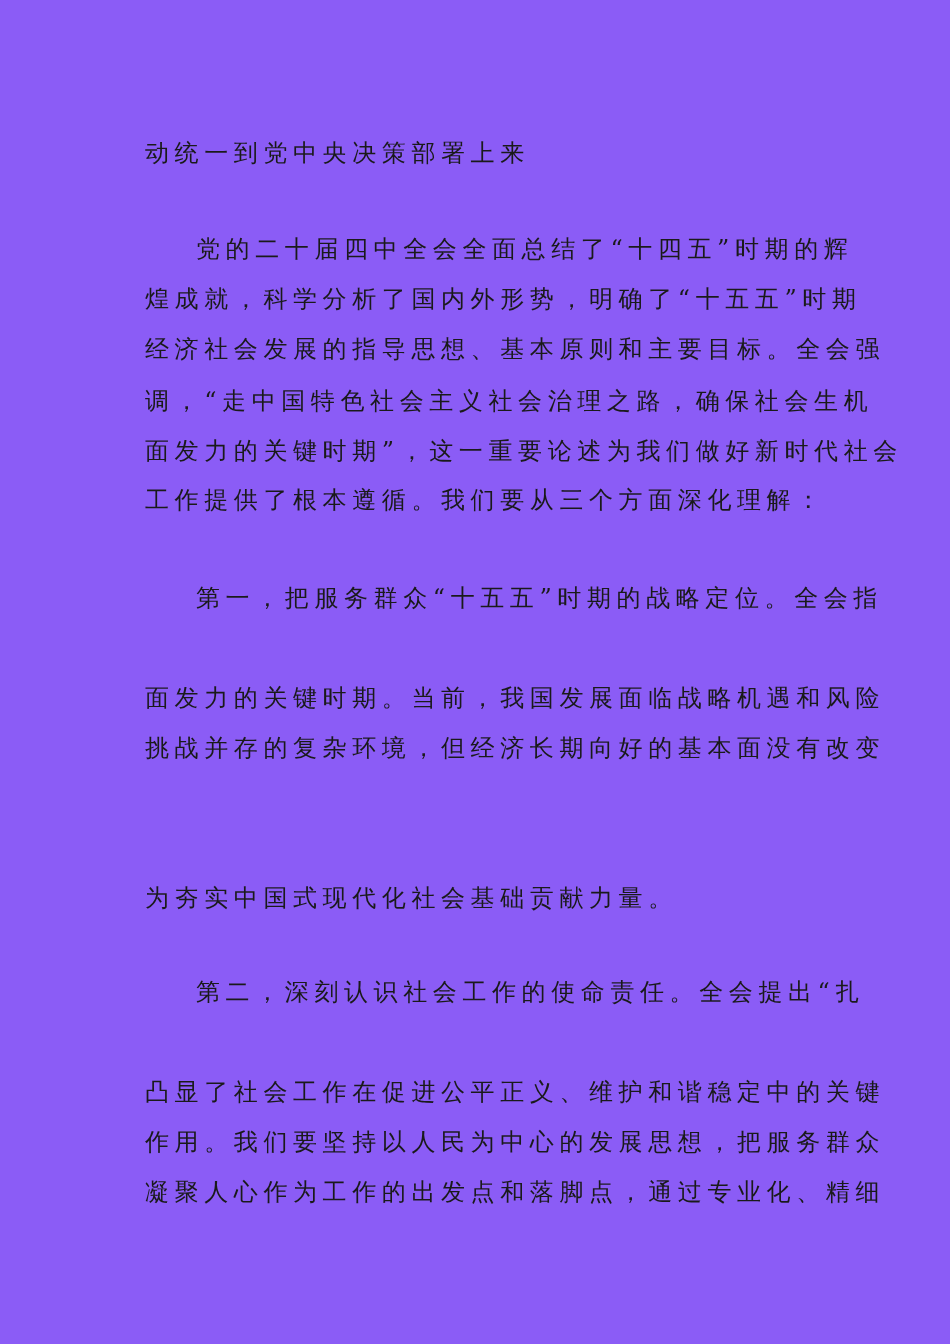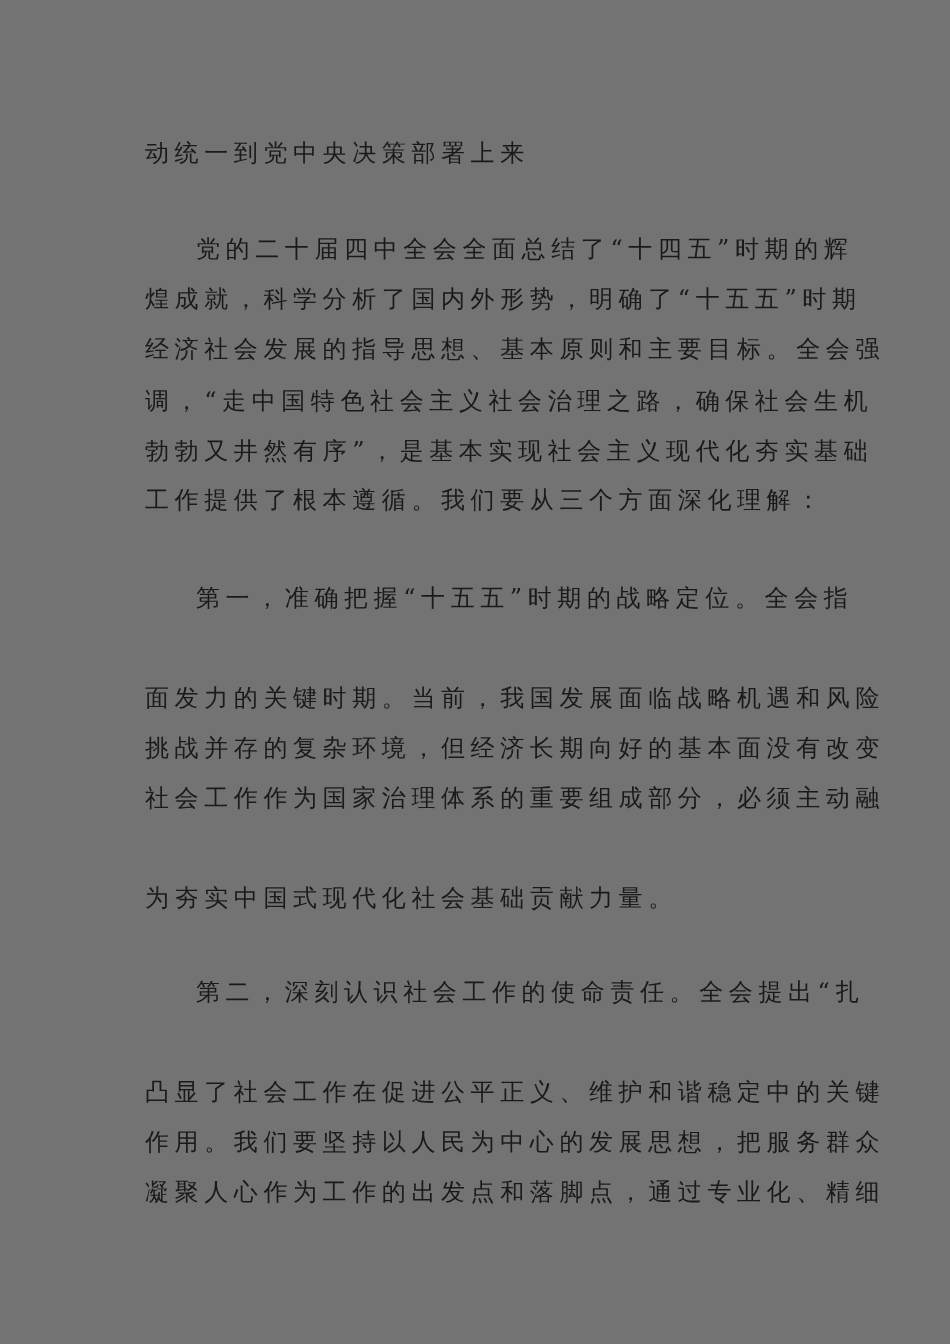--- a/index.html
+++ b/index.html
@@ -1,44 +1,43 @@
 <!DOCTYPE html>
 <html><head>
   <meta charset="utf-8">
   <style>
     html, body { margin: 0; padding: 0; background: #ffffff; }
     body { width: 950px; height: 1344px; position: relative; overflow: hidden; }
     .page {
-      position: absolute; left: 0; top: 0; width: 950px; height: 1344px; background: #737373;
+      position: absolute; left: 0; top: 0; width: 950px; height: 1344px; background: #8b5cf6;
       font-family: "DejaVu Serif", "Liberation Serif", serif;
       color: #1a1a1a;
     }
     .line {
       position: absolute; left: 145px; width: 660px;
       font-size: 24px; line-height: 30px; height: 30px;
       letter-spacing: 5.6px; white-space: nowrap;
     }
     .indent { left: 196px; width: 609px; }
   </style>
 </head>
 <body>
 
 <div class="page">
   <div class="line" style="top:138px">动统一到党中央决策部署上来</div>
 
   <div class="line indent" style="top:234px">党的二十届四中全会全面总结了“十四五”时期的辉</div>
   <div class="line" style="top:284px">煌成就，科学分析了国内外形势，明确了“十五五”时期</div>
   <div class="line" style="top:334px">经济社会发展的指导思想、基本原则和主要目标。全会强</div>
   <div class="line" style="top:386px">调，“走中国特色社会主义社会治理之路，确保社会生机</div>
-  <div class="line" style="top:436px">勃勃又井然有序”，是基本实现社会主义现代化夯实基础</div>
+  <div class="line" style="top:436px">面发力的关键时期”，这一重要论述为我们做好新时代社会</div>
   <div class="line" style="top:485px">工作提供了根本遵循。我们要从三个方面深化理解：</div>
 
-  <div class="line indent" style="top:583px">第一，准确把握“十五五”时期的战略定位。全会指</div>
+  <div class="line indent" style="top:583px">第一，把服务群众“十五五”时期的战略定位。全会指</div>
   <div class="line" style="top:683px">面发力的关键时期。当前，我国发展面临战略机遇和风险</div>
   <div class="line" style="top:733px">挑战并存的复杂环境，但经济长期向好的基本面没有改变</div>
-  <div class="line" style="top:783px">社会工作作为国家治理体系的重要组成部分，必须主动融</div>
   <div class="line" style="top:883px">为夯实中国式现代化社会基础贡献力量。</div>
 
   <div class="line indent" style="top:977px">第二，深刻认识社会工作的使命责任。全会提出“扎</div>
   <div class="line" style="top:1077px">凸显了社会工作在促进公平正义、维护和谐稳定中的关键</div>
   <div class="line" style="top:1127px">作用。我们要坚持以人民为中心的发展思想，把服务群众</div>
   <div class="line" style="top:1177px">凝聚人心作为工作的出发点和落脚点，通过专业化、精细</div>
 </div>
 
 </body></html>

